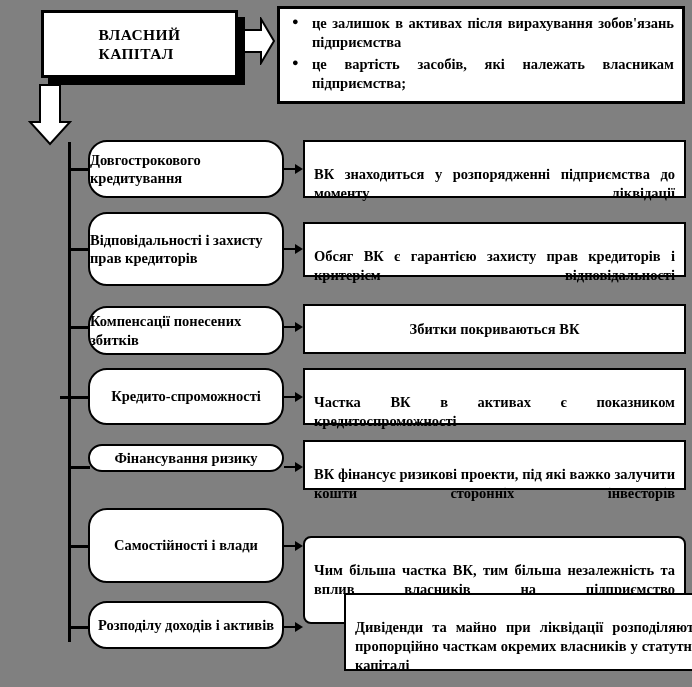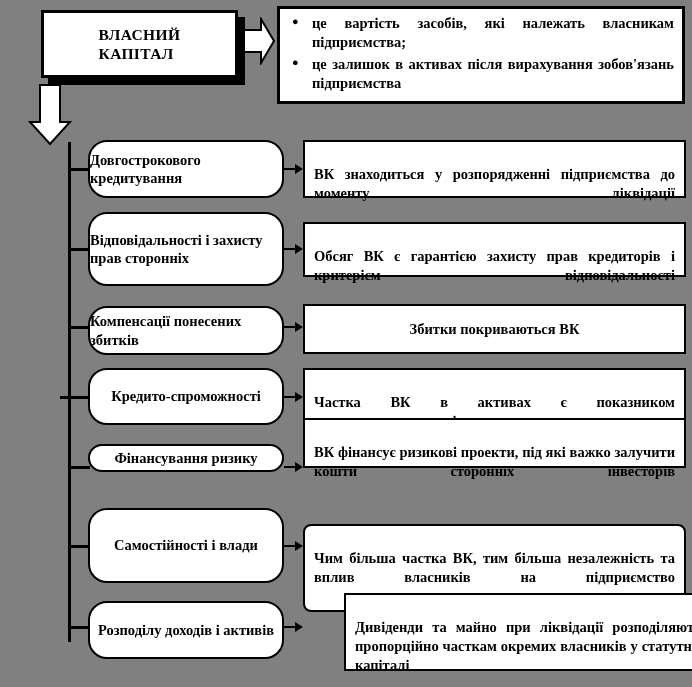--- a/index.html
+++ b/index.html
@@ -148,22 +148,22 @@
       <span>КАПІТАЛ</span>
     </div>
   </div>
 
   <svg id="right-arrow" viewBox="0 0 32 48">
     <polygon points="1,13 18,13 18,2 31,24 18,46 18,35 1,35" fill="#ffffff" stroke="#000000" stroke-width="2"></polygon>
   </svg>
 
   <div class="box" id="definition-box">
     <ul>
+      <li>це залишок в активах після вирахування зобов'язань підприємства</li>
       <li>це вартість засобів, які належать власникам підприємства;</li>
-      <li>це залишок в активах після вирахування зобов'язань підприємства</li>
     </ul>
   </div>
 
   <svg id="down-arrow" viewBox="0 0 44 62">
     <polygon points="12,1 32,1 32,38 42,38 22,60 2,38 12,38" fill="#ffffff" stroke="#000000" stroke-width="2"></polygon>
   </svg>
 
   <div class="connector" style="left:68px; top:142px; width:3px; height:500px;"></div>
 
   <div class="connector" style="left:60px; top:396px; width:10px; height:3px;"></div>
@@ -173,21 +173,21 @@
     <span>Довгострокового кредитування</span>
   </div>
   <div class="connector" style="left:284px; top:168px; width:12px; height:2px;"></div>
   <div class="arrow-right" style="left:295px; top:164px;"></div>
   <div class="box desc-box" style="top:140px; height:58px;">
     <span class="desc-inner">ВК знаходиться у розпорядженні підприємства до моменту ліквідації</span>
   </div>
 
   <div class="connector" style="left:68px; top:248px; width:22px; height:3px;"></div>
   <div class="box label-box" style="top:212px; height:74px;">
-    <span>Відповідальності і захисту прав сторонніх</span>
+    <span>Відповідальності і захисту прав кредиторів</span>
   </div>
   <div class="connector" style="left:284px; top:248px; width:12px; height:2px;"></div>
   <div class="arrow-right" style="left:295px; top:244px;"></div>
   <div class="box desc-box" style="top:222px; height:55px;">
     <span class="desc-inner">Обсяг ВК є гарантією захисту прав кредиторів і критерієм відповідальності</span>
   </div>
 
   <div class="connector" style="left:68px; top:326px; width:22px; height:3px;"></div>
   <div class="box label-box" style="top:306px; height:49px;">
     <span>Компенсації понесених збитків</span>
@@ -207,36 +207,36 @@
   <div class="box desc-box" style="top:368px; height:57px;">
     <span class="desc-inner">Частка ВК в активах є показником кредитоспроможності</span>
   </div>
 
   <div class="connector" style="left:68px; top:466px; width:22px; height:3px;"></div>
   <div class="box label-box" style="top:444px; height:28px;">
     <span>Фінансування ризику</span>
   </div>
   <div class="connector" style="left:284px; top:466px; width:12px; height:2px;"></div>
   <div class="arrow-right" style="left:295px; top:462px;"></div>
-  <div class="box desc-box" style="top:418px; height:44px;">
+  <div class="box desc-box" style="top:440px; height:44px;">
     <span class="desc-inner">ВК фінансує ризикові проекти, під які важко залучити кошти сторонніх інвесторів</span>
   </div>
 
   <div class="connector" style="left:68px; top:545px; width:22px; height:3px;"></div>
   <div class="box label-box" style="top:508px; height:75px;font-family:Liberation Serif, serif;">
     <span>Самостійності і влади</span>
   </div>
   <div class="connector" style="left:284px; top:545px; width:12px; height:2px;"></div>
   <div class="arrow-right" style="left:295px; top:541px;"></div>
-  <div class="box desc-box" style="top:524px; height:88px;border-radius:8px;">
+  <div class="box desc-box" style="top:536px; height:88px;border-radius:8px;">
     <span class="desc-inner">Чим більша частка ВК, тим більша незалежність та вплив власників на підприємство</span>
   </div>
 
   <div class="connector" style="left:68px; top:626px; width:22px; height:3px;"></div>
-  <div class="box label-box" style="top:601px; height:58px;">
+  <div class="box label-box" style="top:601px; height:48px;">
     <span>Розподілу доходів і активів</span>
   </div>
   <div class="connector" style="left:284px; top:626px; width:12px; height:2px;"></div>
   <div class="arrow-right" style="left:295px; top:622px;"></div>
   <div class="box desc-box" style="top:593px; height:78px;margin-left:41px;">
     <span class="desc-inner">Дивіденди та майно при ліквідації розподіляються пропорційно часткам окремих власників у статутному капіталі</span>
   </div>
 
 </div>
 

